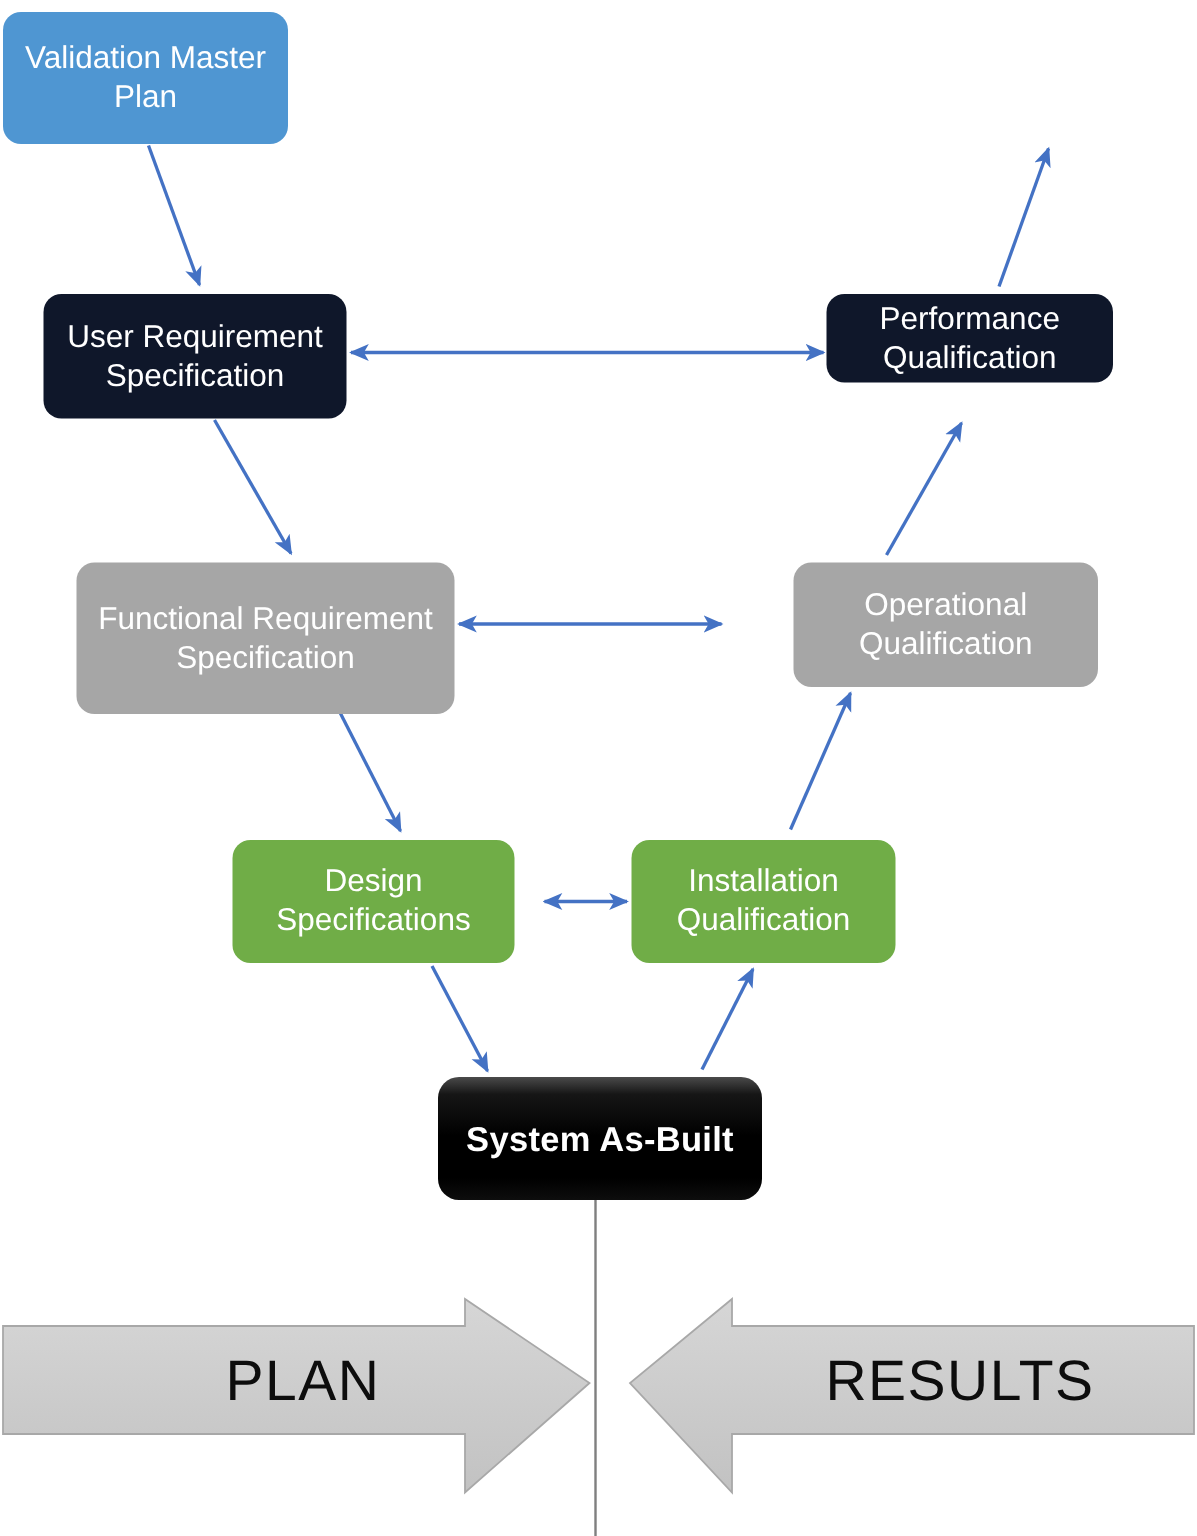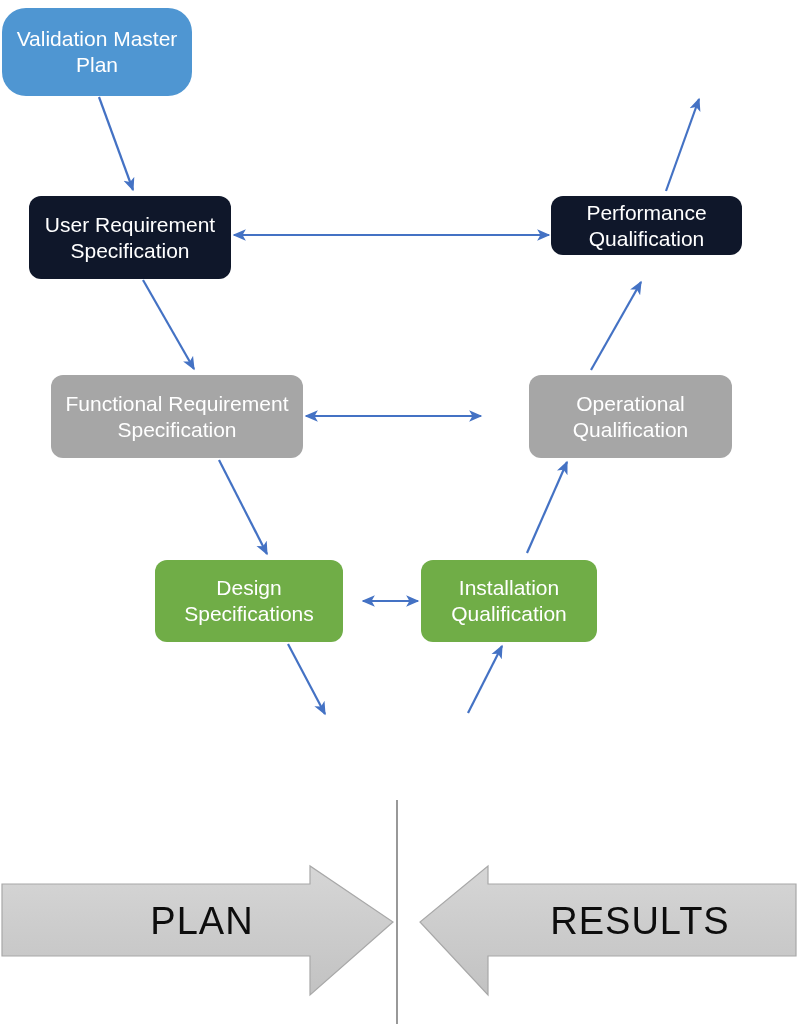--- a/index.html
+++ b/index.html
@@ -25,21 +25,21 @@
     align-items: center;
     justify-content: center;
     text-align: center;
     color: #ffffff;
     border-radius: 12px;
     line-height: 1.22;
     padding: 4px 8px;
     white-space: pre-line;
     user-select: none;
   }
-  .node.blue   { background: #4f96d2; font-size: 21px; border-radius: 24px; }
+  .node.blue   { background: #4f96d2; font-size: 21px; }
   .node.orange { background: #0f172a; font-size: 21px; }
   .node.gray   { background: #a6a6a6; font-size: 21px; }
   .node.green  { background: #70ad47; font-size: 21px; }
   .node.black  {
     background: linear-gradient(to bottom, #4a4a4a 0%, #161616 14%, #000000 48%, #000000 82%, #0d0d0d 100%);
     font-size: 23px;
     font-weight: bold;
     border-radius: 14px;
     letter-spacing: 0.2px;
   }
@@ -111,30 +111,31 @@
   <div class="node blue" style="left:2px; top:8px; width:190px; height:88px;">Validation Master
 Plan</div>
 
 
   <div class="node orange" style="left:29px; top:196px; width:202px; height:83px;">User Requirement
 Specification</div>
 
   <div class="node orange" style="left:551px; top:196px; width:191px; height:59px;">Performance
 Qualification</div>
 
-  <div class="node gray" style="left:51px; top:375px; width:252px; height:83px;">Functional Requirement
+  <div class="node gray" style="left:51px; top:375px; width:252px; height:101px;">Functional Requirement
 Specification</div>
 
   <div class="node gray" style="left:484px; top:375px; width:203px; height:83px;margin-left:45px;">Operational
 Qualification</div>
 
   <div class="node green" style="left:155px; top:560px; width:188px; height:82px;">Design
 Specifications</div>
 
   <div class="node green" style="left:421px; top:560px; width:176px; height:82px;">Installation
 Qualification</div>
 
+  <div class="node black" style="left:292px; top:718px; width:216px; height:82px;">System As-Built</div>
 
   <div class="band-label" id="plan-label">PLAN</div>
 
   <div class="band-label" id="results-label">RESULTS</div>
 
 </div>
 
 </body></html>

